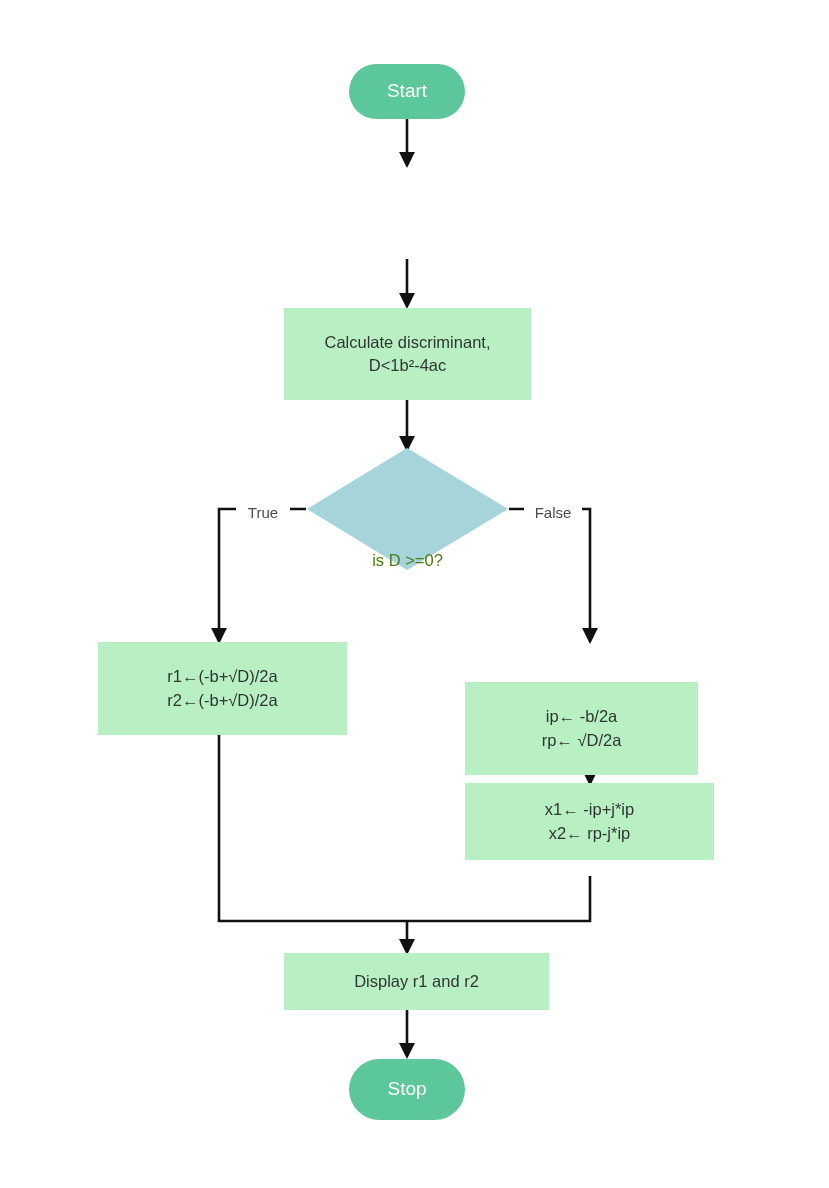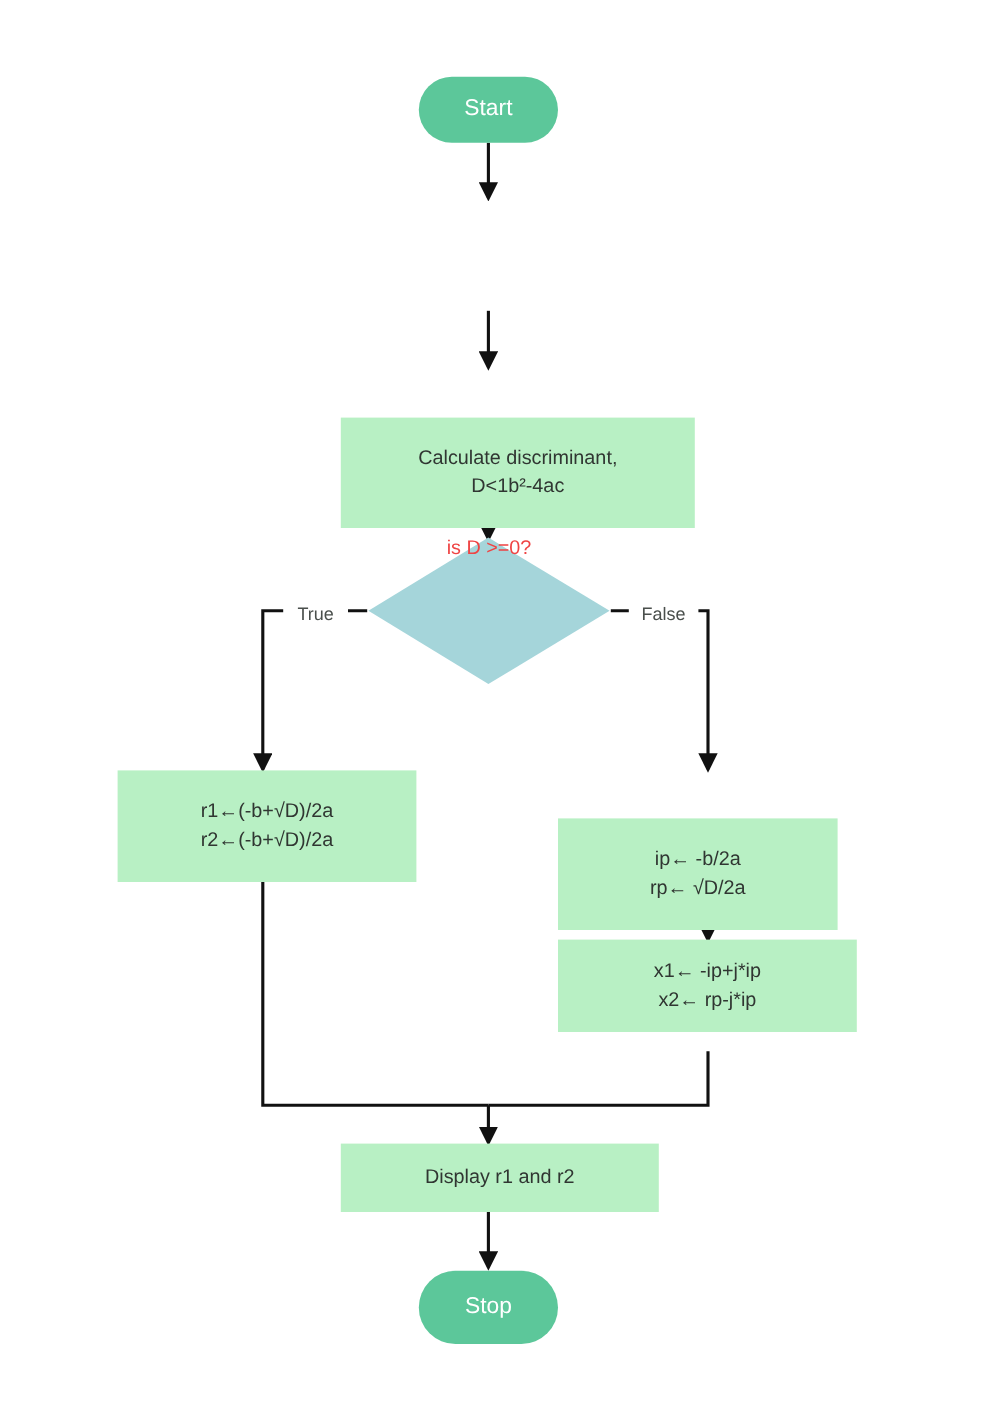--- a/index.html
+++ b/index.html
@@ -41,23 +41,23 @@
     font-size: 19px;
   }
   .process {
     background: #b8f0c4;
     color: #303632;
     font-size: 16.5px;
   }
   .decision-label {
     position: absolute;
     display: flex;
-    align-items: flex-start;
+    align-items: flex-end;
     justify-content: center;
-    color: #ef4444;
+    color: #4d7c0f;
     font-size: 16.5px;
     pointer-events: none;
   }
   .edge-label {
     position: absolute;
     color: #4a4f4c;
     font-size: 15px;
     display: flex;
     align-items: flex-end;
     justify-content: center;
@@ -98,21 +98,21 @@
     </g>
 
     <polygon points="407,448 508,509 407,570 307,509" fill="#a5d5da"></polygon>
   </svg>
 
   <div class="node terminator" style="left:349px; top:64px; width:116px; height:55px;align-items:center;">
     <span>Start</span>
   </div>
 
 
-  <div class="node process" style="left:284px; top:308px; width:295px; height:92px;margin-top:40px;">
+  <div class="node process" style="left:284px; top:308px; width:247px; height:92px;">
     <span>Calculate discriminant,
 D&lt;1b²-4ac</span>
   </div>
 
   <div class="decision-label" style="left:307px; top:448px; width:201px; height:122px;">
     <span>is D &gt;=0?</span>
   </div>
 
   <div class="edge-label" style="left:236px; top:497px; width:48px; height:24px;">
     <span>True</span>

